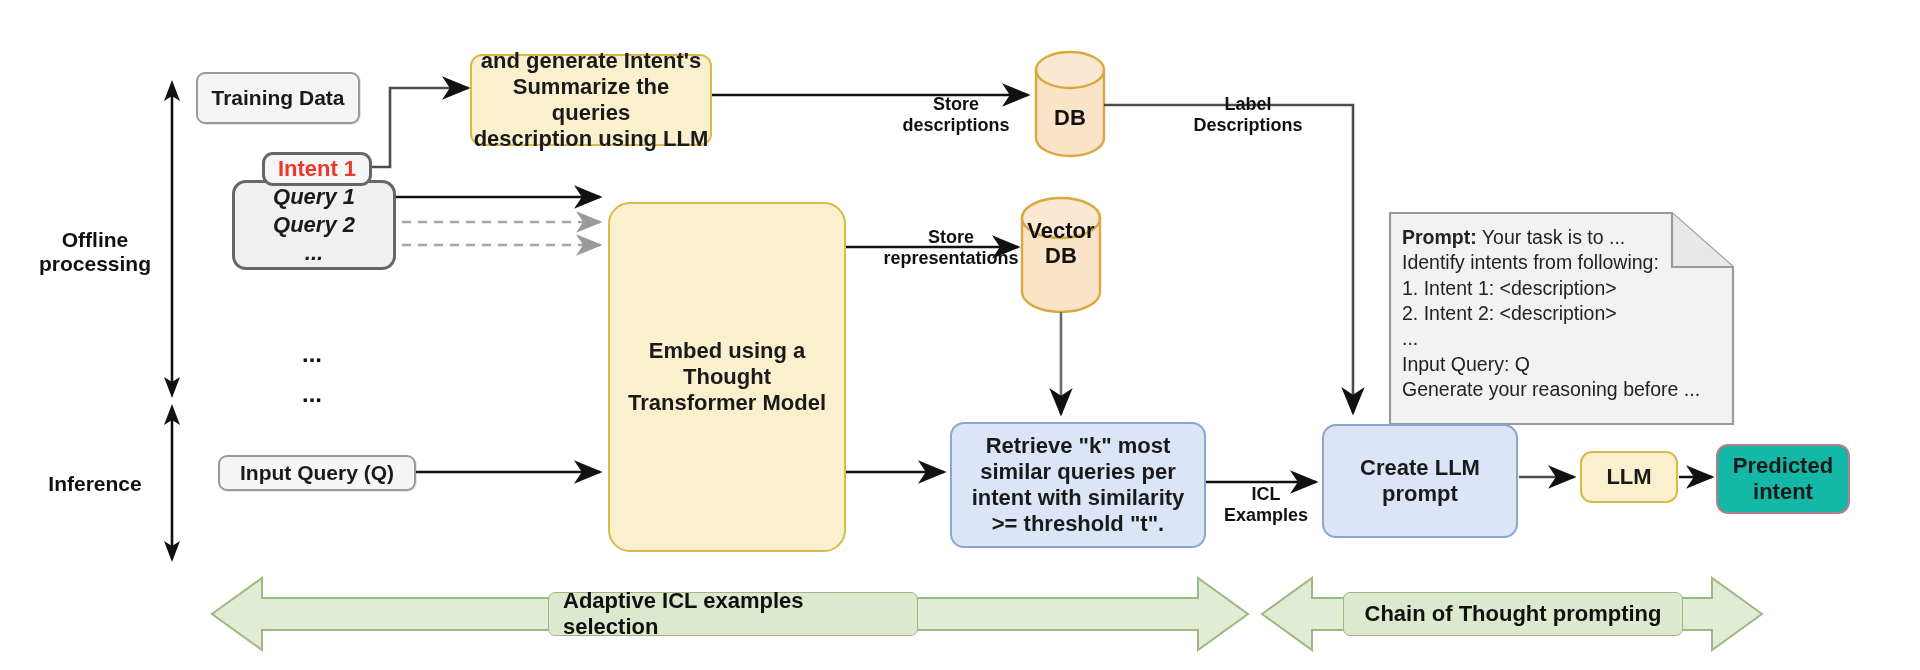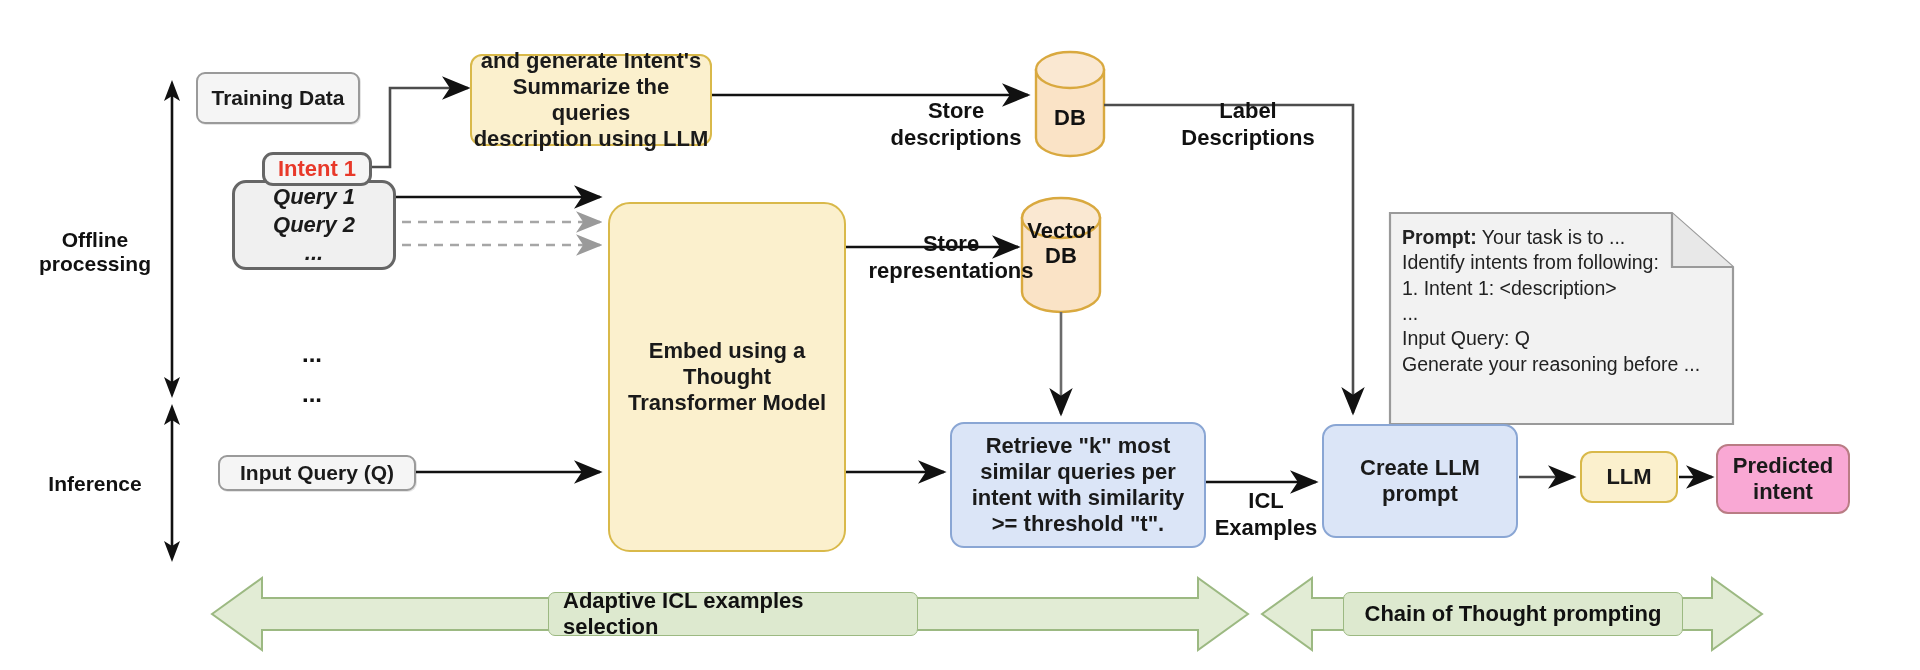--- a/index.html
+++ b/index.html
@@ -61,21 +61,21 @@
   }
   
   .blue {
     background: #dbe5f7;
     border: 2px solid #8aa6d4;
     border-radius: 14px;
     font-size: 22px;
   }
   
   .pink {
-    background: #f9a8d4;
+    background: #14b8a6;
     border: 2px solid #b97c84;
     border-radius: 12px;
     font-size: 22px;
   }
   .intent-label {
     color: #e8392a;
   }
   .query-stack {
     position: absolute;
     box-sizing: border-box;
@@ -96,21 +96,21 @@
     position: absolute;
     font-weight: bold;
     font-size: 21px;
     color: #111;
     text-align: center;
     line-height: 1.15;
   }
   .edge-label {
     position: absolute;
     font-weight: bold;
-    font-size: 22px;
+    font-size: 18px;
     color: #111;
     text-align: center;
     line-height: 1.2;
     white-space: pre-line;
   }
   .ellipsis {
     position: absolute;
     font-weight: bold;
     font-size: 24px;
     color: #111;
@@ -325,20 +325,21 @@
     <span>ICL
 Examples</span>
   </div>
 
   <div class="note" style="left:1390px; top:213px; width:343px; height:211px;">
     <div class="line">
       <b>Prompt:</b><span> Your task is to ...</span>
     </div>
     <div class="line">Identify intents from following:</div>
     <div class="line">1. Intent 1: &lt;description&gt;</div>
+    <div class="line">2. Intent 2: &lt;description&gt;</div>
     <div class="line">...</div>
     <div class="line">Input Query: Q</div>
     <div class="line">Generate your reasoning before ...</div>
   </div>
 
   <div class="band-label" style="left:548px; top:592px; width:370px; height:44px;">
     <span>Adaptive ICL examples selection</span>
   </div>
   <div class="band-label" style="left:1343px; top:592px; width:340px; height:44px;">
     <span>Chain of Thought prompting</span>

